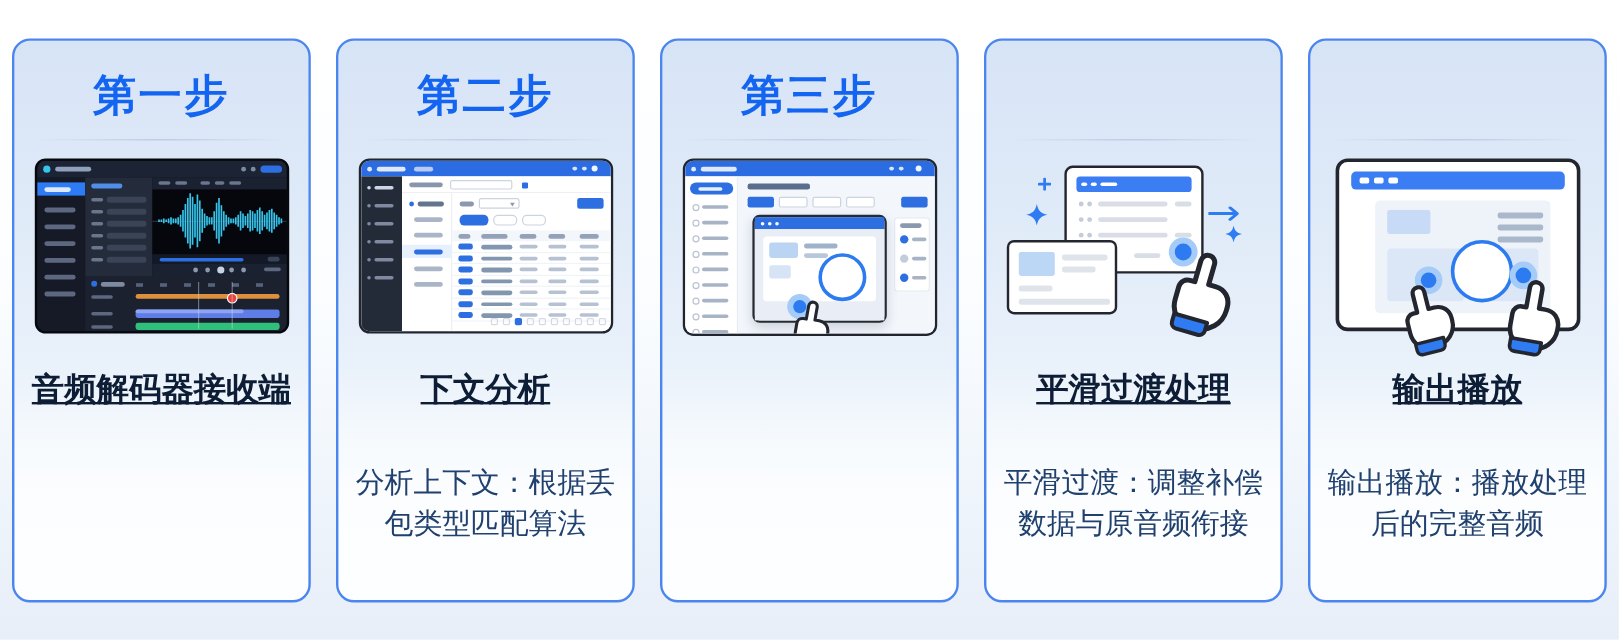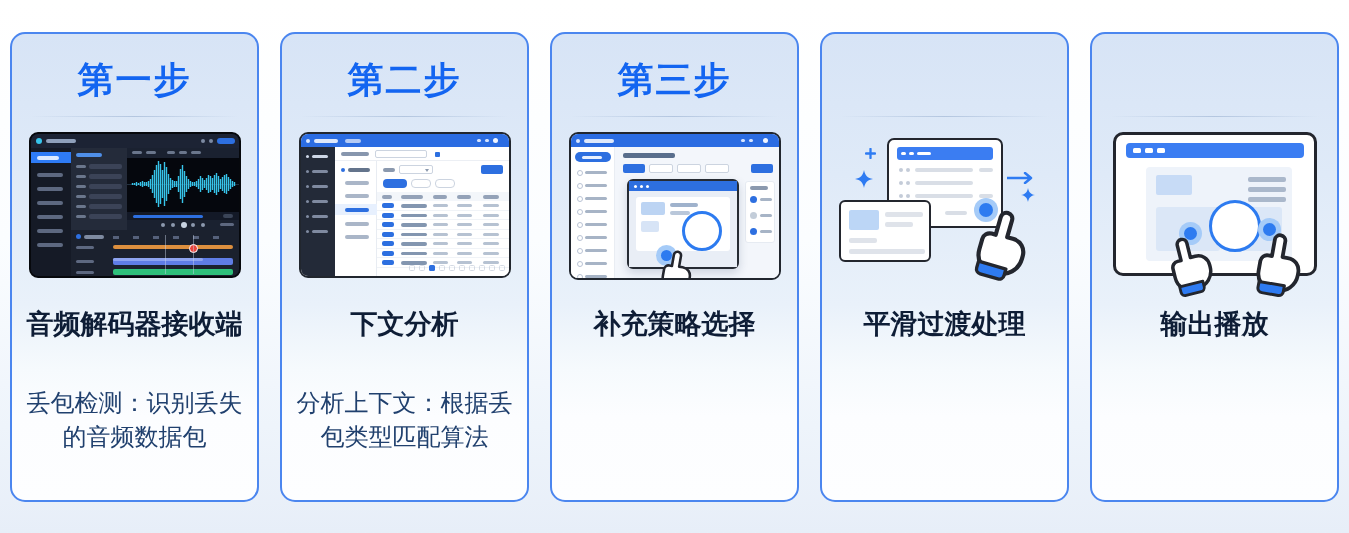--- a/index.html
+++ b/index.html
@@ -14,21 +14,21 @@
     border:2px solid #4b86ef;border-radius:15px;
     background:linear-gradient(180deg,#d7e4f6 0%,#dfeaf8 30%,#e9f1fa 58%,#f6fafd 72%,#fcfdff 82%,#fdfeff 100%);
   }
   .card-title{margin:0;position:absolute;top:22px;left:0;right:0;text-align:center;
     font-size:36px;font-weight:800;color:#1365f1;letter-spacing:2px;}
   .divider{position:absolute;top:82px;left:18px;right:18px;height:1px;
     background:linear-gradient(90deg,rgba(140,165,200,0),rgba(140,165,200,.5),rgba(140,165,200,0));}
   .illus{position:absolute;top:98px;left:50%;transform:translateX(-50%);
     width:212px;height:160px;overflow:visible;}
   .card-subtitle{margin:0;position:absolute;top:272px;left:0;right:0;text-align:center;
-    font-size:27px;font-weight:700;color:#0e1d36;}
+    font-size:27px;font-weight:700;color:#0e1d36;text-decoration:underline;}
   .card-desc{margin:0;position:absolute;top:352px;left:12px;right:12px;text-align:center;
     font-size:24px;font-weight:500;color:#20406e;line-height:1.4;}
   .a{position:absolute;box-sizing:border-box;}
   .win{position:absolute;border-radius:9px;overflow:hidden;box-sizing:border-box;}
   .win.light{background:#ffffff;border:2px solid #21262e;}
   .win.dark{background:#10141c;border:2px solid #06080c;}
   .d{position:absolute;border-radius:2px;}
   .c{position:absolute;border-radius:50%;}
   .press{position:absolute;border-radius:50%;background:#2d7bf0;box-shadow:0 0 0 5px #a5cbf8;}
   .plus-circle{position:absolute;border-radius:50%;background:#fff;border:3px solid #2d7bf0;}
@@ -130,21 +130,20 @@
           <div class="d" style="left:42px;top:28px;right:6px;height:7px;background:#5f7de6;"></div>
           <div class="d" style="left:42px;top:28px;width:90px;height:3px;background:#8ea4f0;"></div>
           <div class="d" style="left:5px;top:41px;width:18px;height:3px;background:#5d6880;"></div>
           <div class="d" style="left:42px;top:39px;right:6px;height:6px;background:#2fc07b;"></div>
           <div class="a" style="left:94px;top:5px;bottom:2px;width:1px;background:rgba(205,215,235,.45);"></div>
           <div class="a" style="left:122px;top:5px;bottom:2px;width:1px;background:rgba(205,215,235,.45);"></div>
         </div>
       </div>
     </div>
     <h3 class="card-subtitle">音频解码器接收端</h3>
-    <p class="card-desc">丢包检测：识别丢失的音频数据包</p>
   </section>
 
   <section class="card">
     <h2 class="card-title">第二步</h2>
     <div class="divider"></div>
     <div class="illus">
       <div class="win light a" style="left:0;top:2;width:212px;height:146px;">
         <div class="a" style="left:0;top:0;right:0;height:13px;background:#2b6ce2;">
           <div class="c" style="left:5px;top:4.5px;width:4.5px;height:4.5px;background:#dce9ff;"></div>
           <div class="d" style="left:13px;top:4.5px;width:24px;height:4px;background:rgba(255,255,255,.85);"></div>
@@ -336,21 +335,20 @@
               </div>
               <div class="press" style="left:32px;bottom:6px;width:11px;height:11px;"></div>
             </div>
           </div>
           <svg class="hand" style="left:40px;top:100px;width:38px;height:50px;transform:rotate(10deg);">
               <use href="#hand"></use>
             </svg>
         </div>
       </div>
     </div>
-    <h3 class="card-subtitle">补充策略选择</h3>
   </section>
 
   <section class="card">
     <div class="divider"></div>
     <div class="illus">
       <svg class="a" style="left:26px;top:16px;width:11px;height:11px;">
           <use href="#plusstar"></use>
         </svg>
       <svg class="a" style="left:16px;top:38px;width:18px;height:18px;">
           <use href="#sparkle"></use>
@@ -386,20 +384,21 @@
         <div class="d" style="left:44px;top:10px;width:38px;height:5px;background:#dfe3ea;"></div>
         <div class="d" style="left:44px;top:20px;width:28px;height:4.5px;background:#dfe3ea;"></div>
         <div class="d" style="left:8px;top:36px;width:28px;height:4.5px;background:#dfe3ea;"></div>
         <div class="d" style="left:8px;top:47px;width:76px;height:5px;background:#dfe3ea;"></div>
       </div>
       <svg class="hand" style="left:128px;top:72px;width:62px;height:82px;transform:rotate(16deg);">
           <use href="#hand"></use>
         </svg>
     </div>
     <h3 class="card-subtitle">平滑过渡处理</h3>
+    <p class="card-desc">平滑过渡：调整补偿数据与原音频衔接</p>
   </section>
 
   <section class="card">
     <div class="divider"></div>
     <div class="illus">
       <div class="a" style="left:4px;top:0;width:204px;height:144px;background:#fff;border:3px solid #23262e;border-radius:10px;">
         <div class="a" style="left:10px;top:8px;right:10px;height:15px;background:#3b7df2;border-radius:4px;">
           <div class="d" style="left:7px;top:5px;width:8px;height:5px;background:#fff;border-radius:1.5px;"></div>
           <div class="d" style="left:19px;top:5px;width:8px;height:5px;background:#fff;border-radius:1.5px;"></div>
           <div class="d" style="left:31px;top:5px;width:8px;height:5px;background:#fff;border-radius:1.5px;"></div>
@@ -417,15 +416,16 @@
         </div>
       </div>
       <svg class="hand" style="left:52px;top:100px;width:52px;height:70px;transform:rotate(-14deg);">
           <use href="#hand"></use>
         </svg>
       <svg class="hand" style="left:138px;top:96px;width:56px;height:74px;transform:rotate(10deg);">
           <use href="#hand"></use>
         </svg>
     </div>
     <h3 class="card-subtitle">输出播放</h3>
+    <p class="card-desc">输出播放：播放处理后的完整音频</p>
   </section>
 
 </div>
 
 </body></html>

